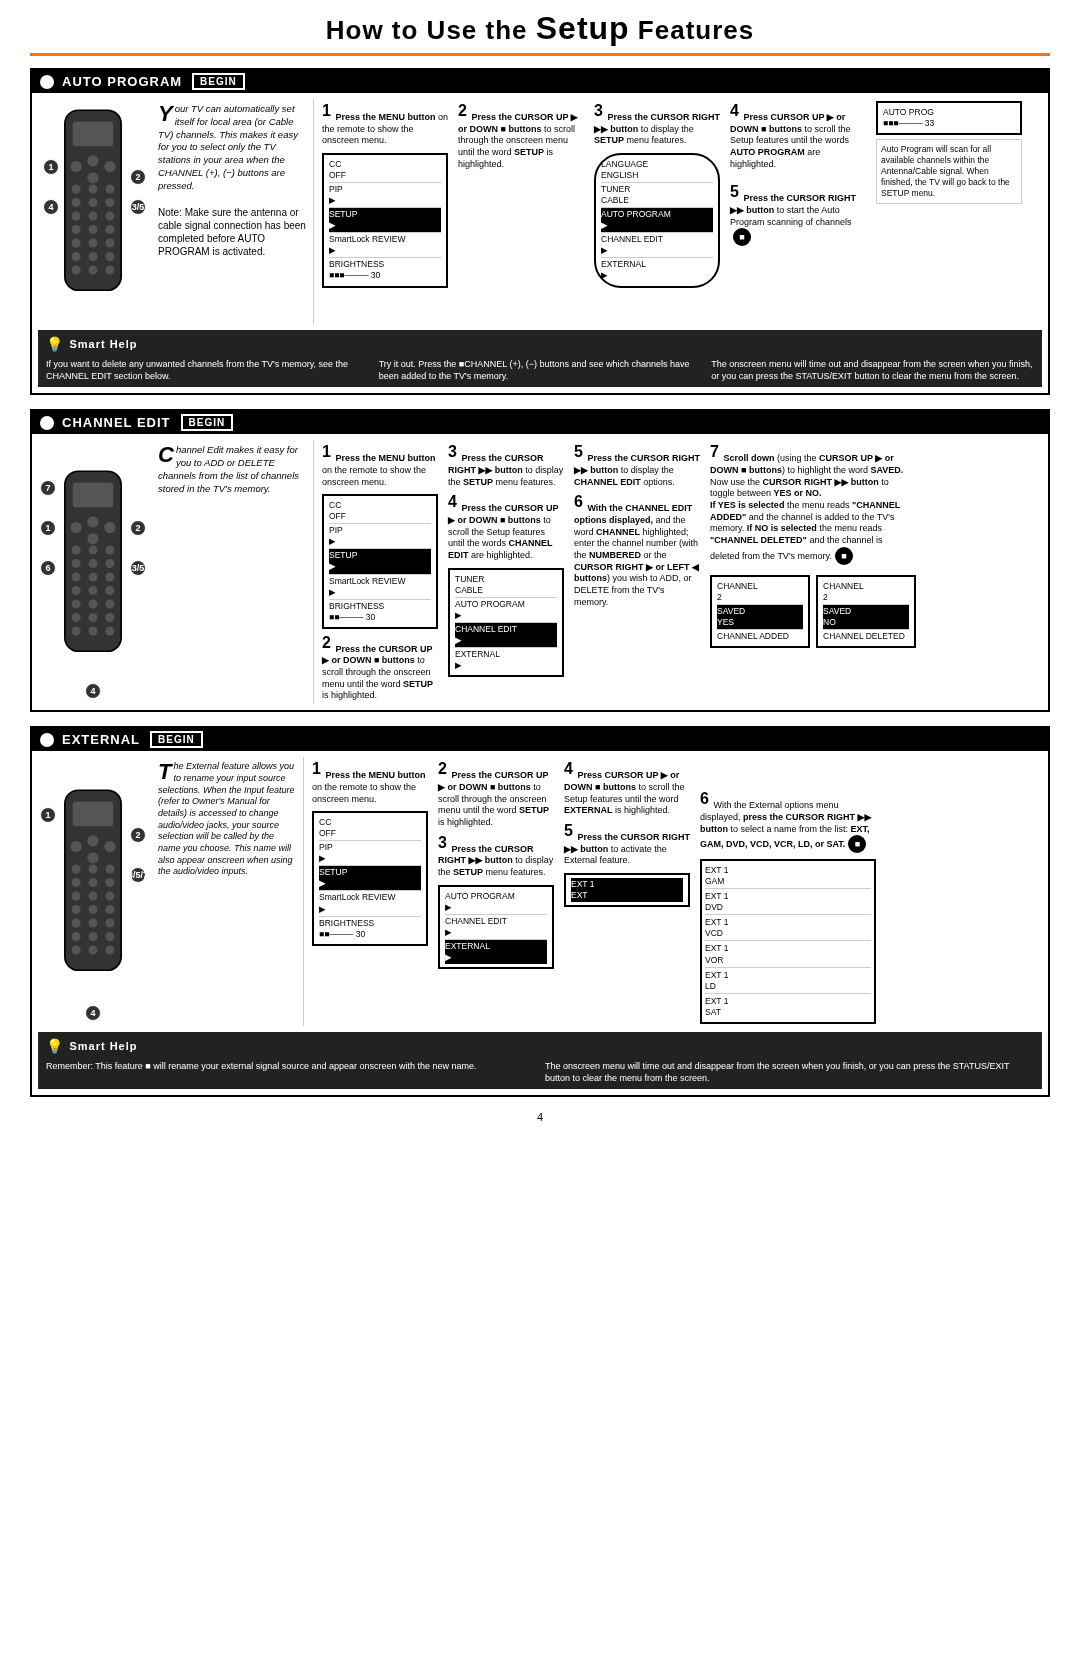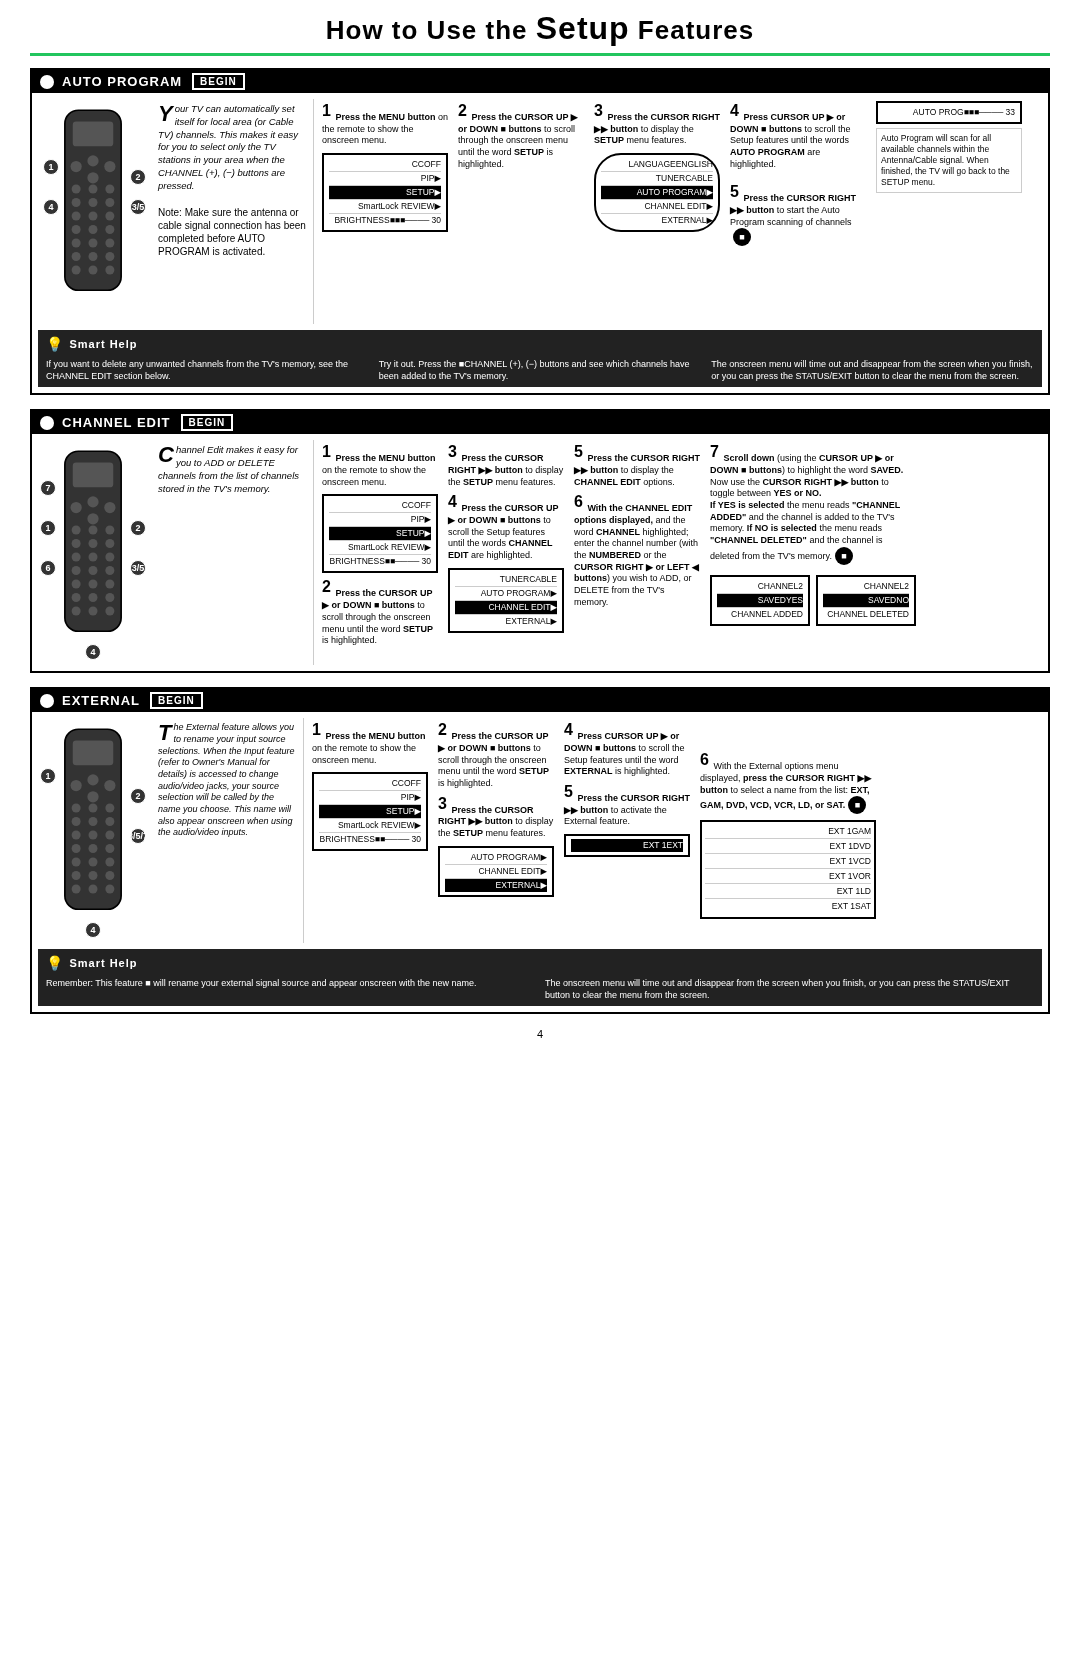--- a/index.html
+++ b/index.html
@@ -14,21 +14,21 @@
     .page {
       width: 1080px;
       padding: 10px 30px 20px 30px;
     }
     .page-title {
       text-align: center;
       font-size: 26px;
       font-weight: bold;
       margin-bottom: 12px;
       letter-spacing: 1px;
-      border-bottom: 3px solid #22c55e;
+      border-bottom: 3px solid #f97316;
       padding-bottom: 6px;
     }
     
     .section {
       border: 2px solid #000;
       margin-bottom: 14px;
       position: relative;
     }
     .section-header {
       display: flex;
@@ -106,20 +106,21 @@
       font-size: 8.5px;
       padding: 3px 5px;
       margin-top: 4px;
       min-width: 100px;
     }
     .screen-row {
       display: flex;
       justify-content: flex-end;
       border-bottom: 1px solid #ccc;
       padding: 1px 0;
+      flex-direction: column;
     }
     .screen-row:last-child { border-bottom: none; }
     .screen-row.highlighted {
       background: #000;
       color: #fff;
     }
     
     .remote-area {
       width: 110px;
       flex-shrink: 0;

